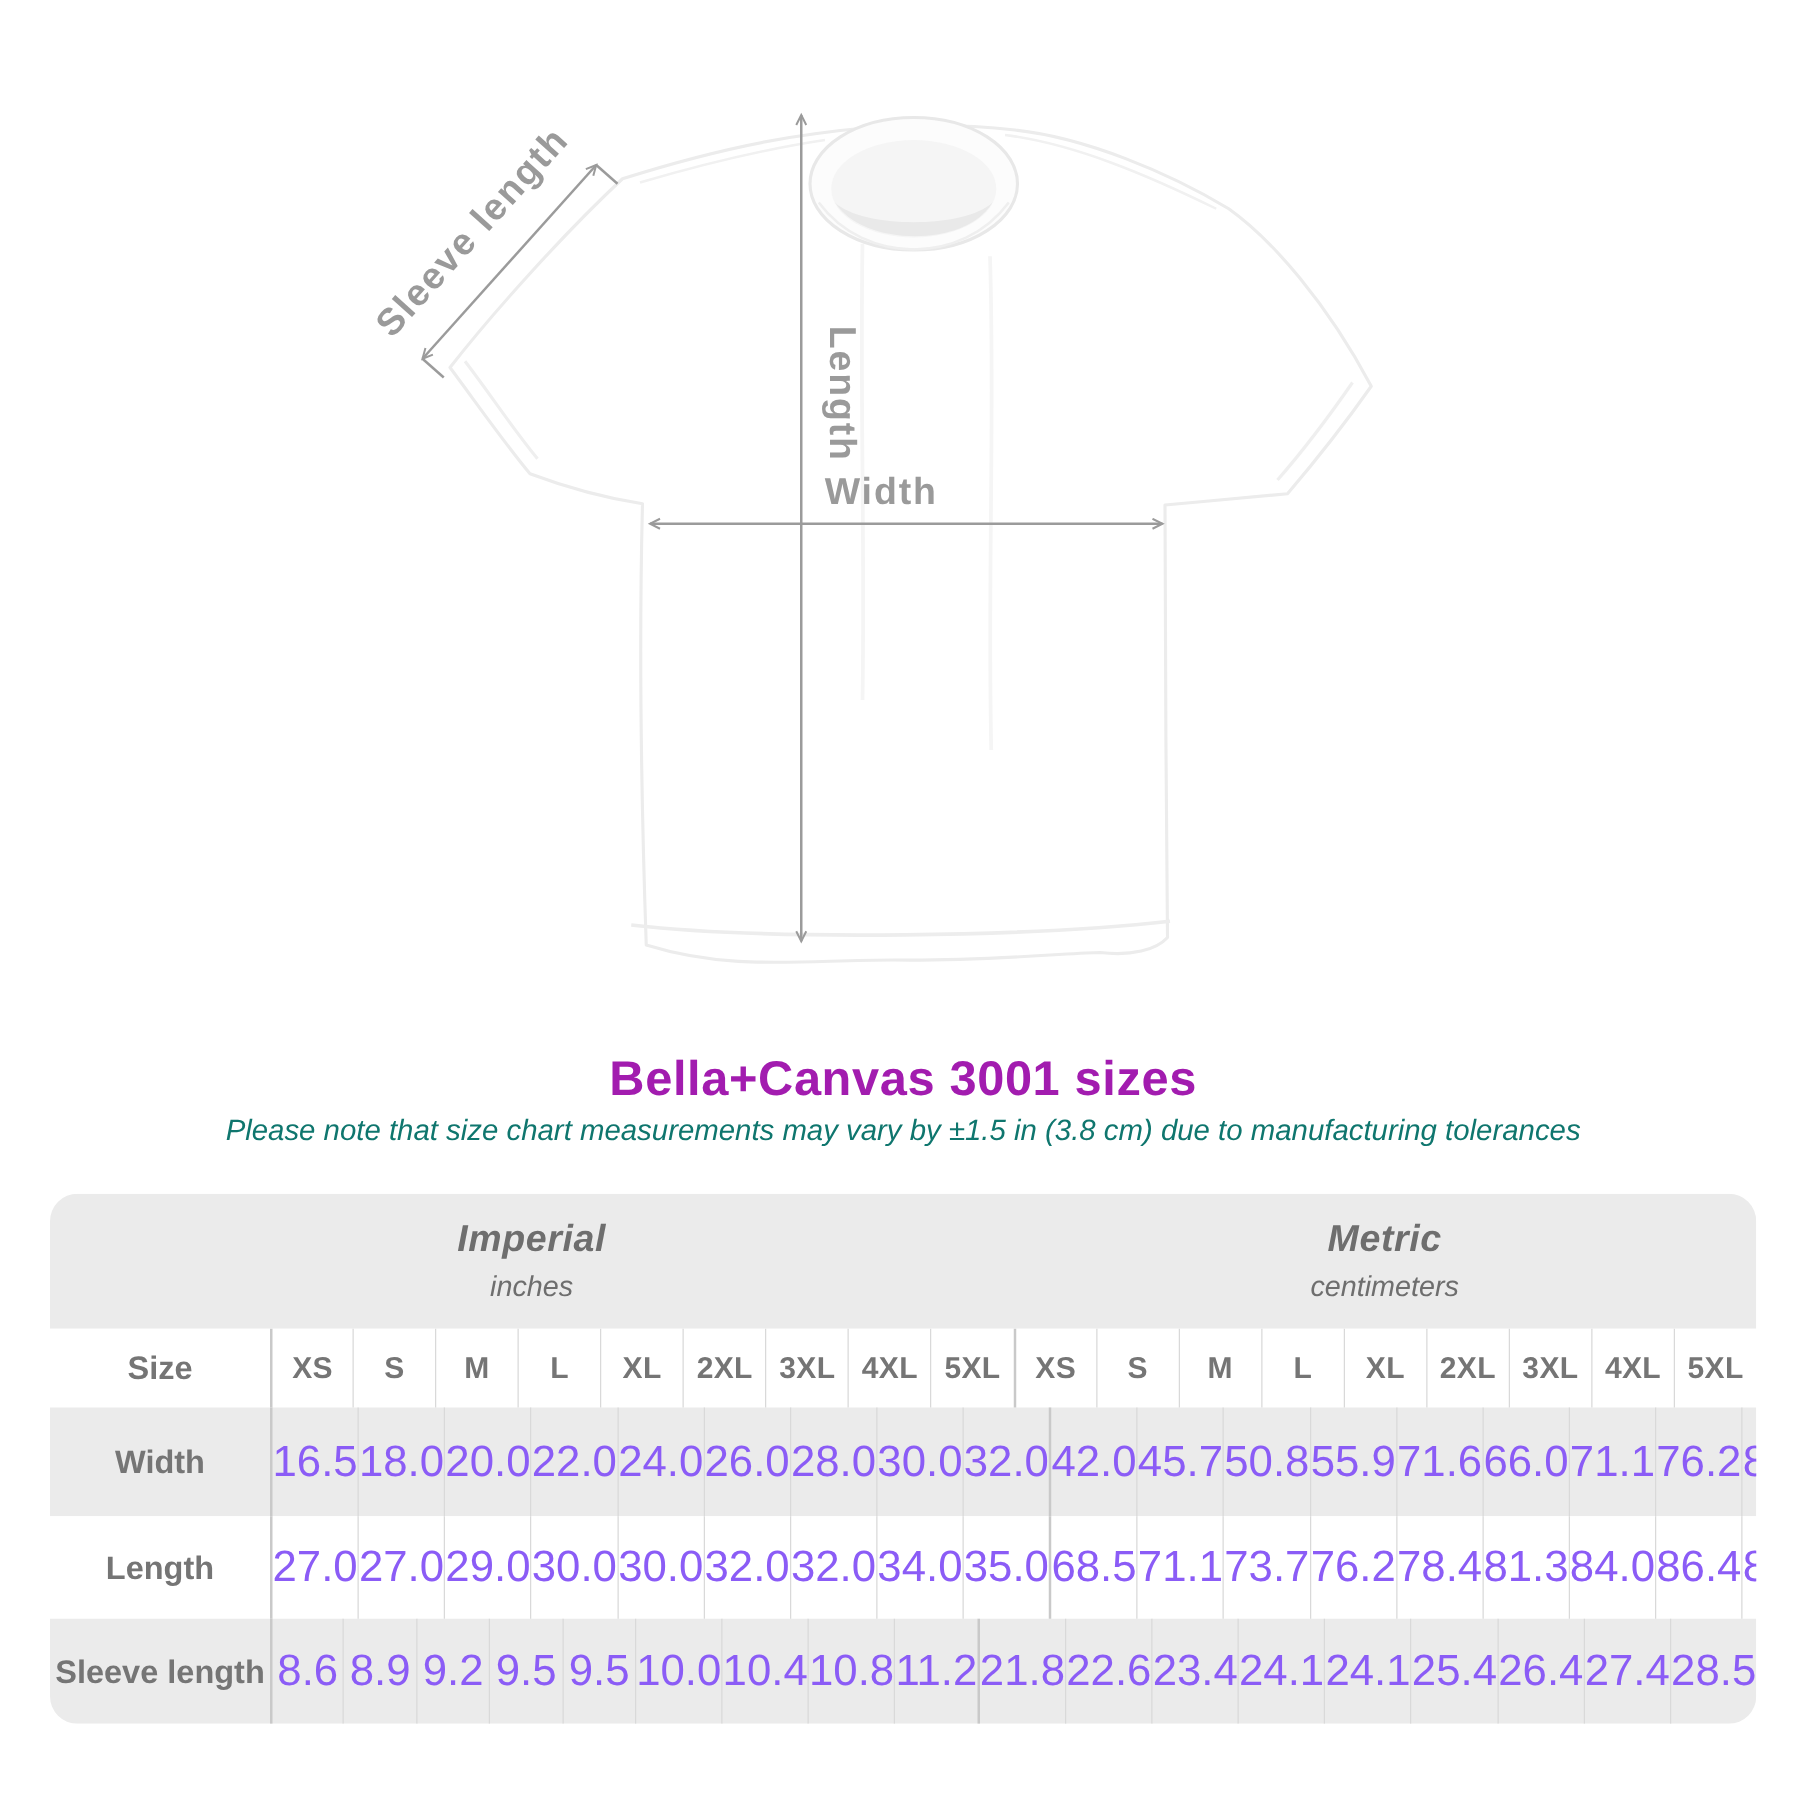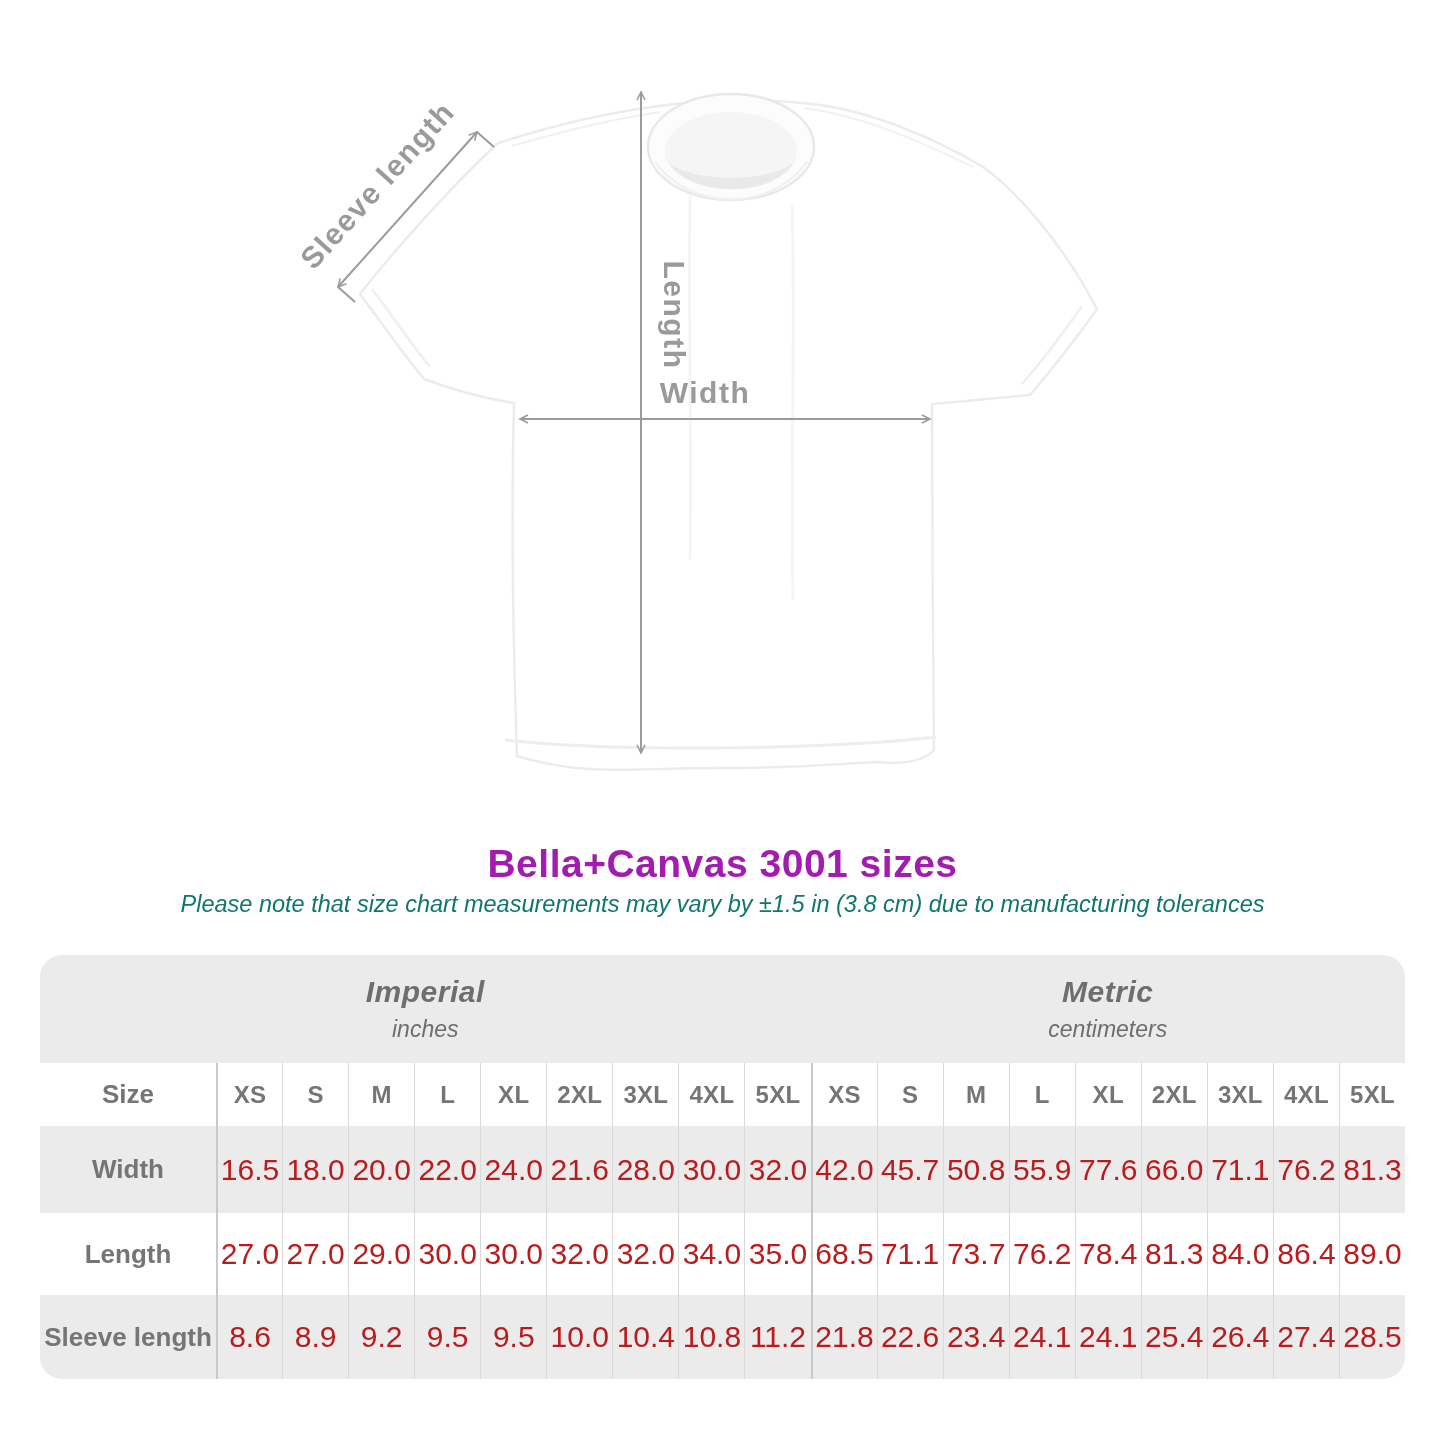--- a/index.html
+++ b/index.html
@@ -25,21 +25,21 @@
   .hgroup.metric{grid-column:11/20;justify-content:center;}
   .hname{font-size:30px;font-weight:bold;font-style:italic;color:#6e6e6e;letter-spacing:0.5px;}
   .hunit{font-size:23px;font-style:italic;color:#6e6e6e;}
   .size-row{height:63px;background:#ffffff;}
   .r0{height:87px;background:#ebebeb;}
   .r1{height:82px;background:#ffffff;}
   .r2{height:84px;background:#ebebeb;}
   .cell{display:flex;align-items:center;justify-content:center;}
   .lcell{font-weight:bold;color:#757575;font-size:26px;}
   .scell{font-weight:bold;color:#757575;font-size:24px;letter-spacing:0.3px;}
-  .vcell{color:#b91c1c;font-size:30px;}
+  .vcell{color:#8b5cf6;font-size:35px;}
   .sep{border-left:1px solid #d9d9d9;}
   .sep-strong{border-left:2px solid #c9c9c9;}
 </style>
 </head>
 <body>
 
 <div id="stage">
 
   <svg id="shirt-svg" viewBox="0 0 1445 830">
     <defs>
@@ -129,29 +129,29 @@
         <div class="cell scell sep">4XL</div>
         <div class="cell scell sep">5XL</div>
       </div>
       <div class="trow r0">
         <div class="cell lcell">Width</div>
         <div class="cell vcell sep-strong">16.5</div>
         <div class="cell vcell sep">18.0</div>
         <div class="cell vcell sep">20.0</div>
         <div class="cell vcell sep">22.0</div>
         <div class="cell vcell sep">24.0</div>
-        <div class="cell vcell sep">21.6</div>
+        <div class="cell vcell sep">26.0</div>
         <div class="cell vcell sep">28.0</div>
         <div class="cell vcell sep">30.0</div>
         <div class="cell vcell sep">32.0</div>
         <div class="cell vcell sep-strong">42.0</div>
         <div class="cell vcell sep">45.7</div>
         <div class="cell vcell sep">50.8</div>
         <div class="cell vcell sep">55.9</div>
-        <div class="cell vcell sep">77.6</div>
+        <div class="cell vcell sep">71.6</div>
         <div class="cell vcell sep">66.0</div>
         <div class="cell vcell sep">71.1</div>
         <div class="cell vcell sep">76.2</div>
         <div class="cell vcell sep">81.3</div>
       </div>
       <div class="trow r1">
         <div class="cell lcell">Length</div>
         <div class="cell vcell sep-strong">27.0</div>
         <div class="cell vcell sep">27.0</div>
         <div class="cell vcell sep">29.0</div>

